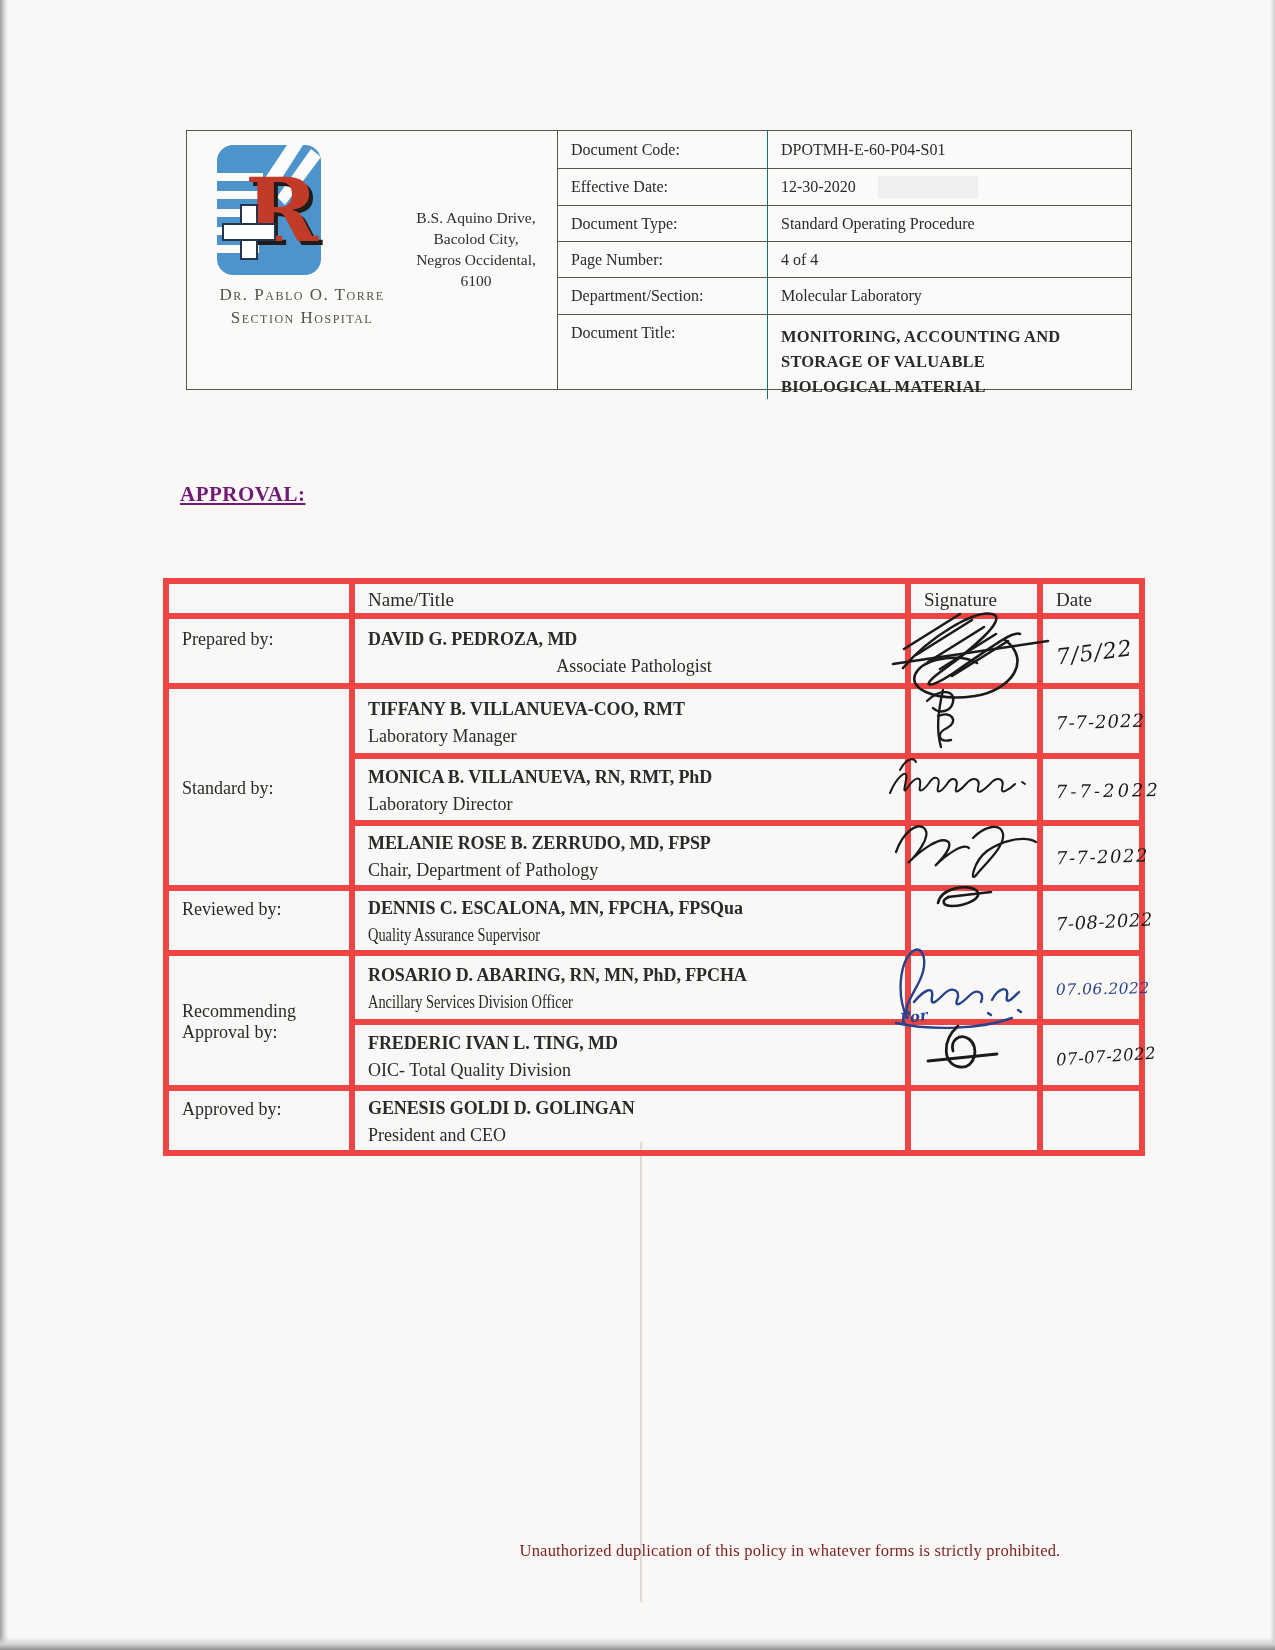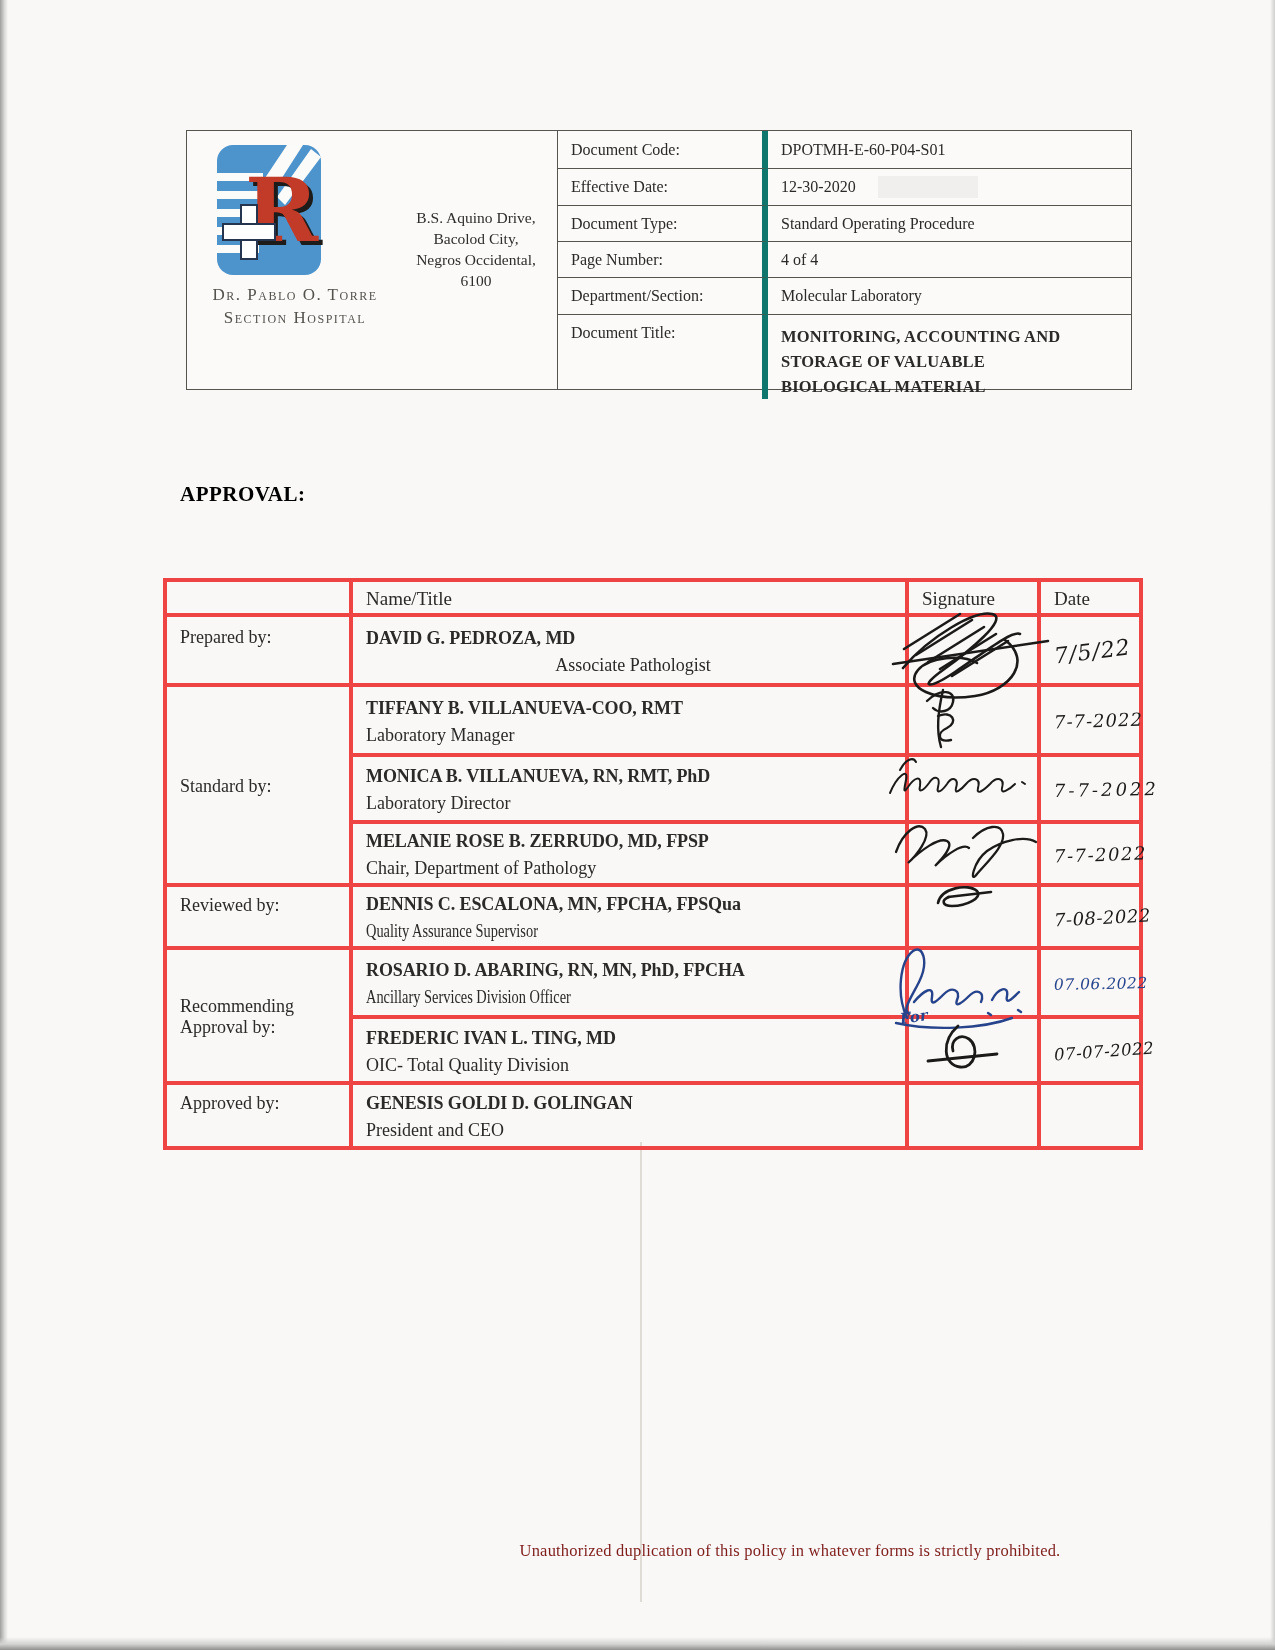--- a/index.html
+++ b/index.html
@@ -14,43 +14,43 @@
   .edge-bottom{position:absolute;left:0;right:0;bottom:0;height:13px;
     background:linear-gradient(to top,#8f8f8d,#d3d3d1 45%,rgba(0,0,0,0));}
   .fold-line{position:absolute;left:640px;top:1142px;width:2px;height:460px;
     background:rgba(190,183,172,0.45);}
 
   
   .hdr{position:absolute;left:186px;top:130px;width:944px;height:258px;
        border:1px solid #55544f;display:flex;background:rgba(255,255,255,0.35);}
   .hdr-left{width:370px;border-right:1px solid #55544f;position:relative;}
   .logo-wrap{position:absolute;left:28px;top:12px;}
-  .hosp-name{position:absolute;left:0px;top:152px;width:216px;text-align:center;
+  .hosp-name{position:absolute;left:7px;top:152px;width:216px;text-align:center;
     font-variant:small-caps;font-size:17px;letter-spacing:1.5px;color:#54524d;line-height:23px;}
   .addr{position:absolute;left:214px;top:76px;width:150px;text-align:center;
     font-size:15.5px;line-height:21px;color:#2e2d2b;}
   .hdr-right{flex:1;display:grid;grid-template-columns:210px 1fr;
     grid-template-rows:38px 37px 36px 36px 37px 1fr;font-size:16px;}
   .hcell{border-bottom:1px solid #55544f;display:flex;align-items:center;
     padding-left:13px;position:relative;}
-  .hlabel{border-right:6px solid #0f766e;}
+  .hlabel{border-right:1px solid #0f766e;}
   .hcell.last{border-bottom:none;align-items:flex-start;padding-top:9px;}
   .hval-title{font-weight:bold;font-size:16.5px;line-height:25px;max-width:300px;
     letter-spacing:0.2px;}
   .smudge{position:absolute;left:110px;top:7px;width:100px;height:22px;
     background:rgba(120,118,112,0.08);}
 
   
   .approval-h{position:absolute;left:180px;top:482px;font-size:21px;font-weight:bold;
-    letter-spacing:0.5px;color:#000000;}
+    letter-spacing:0.5px;text-decoration:underline;color:#701a75;}
 
   
   table.appr{position:absolute;left:163px;top:578px;width:976px;height:563px;
     border-collapse:collapse;table-layout:fixed;font-size:18px;}
-  table.appr td{border:4px solid #ef4444;padding:4px 10px 2px 13px;vertical-align:middle;
+  table.appr td{border:6px solid #ef4444;padding:4px 10px 2px 13px;vertical-align:middle;
     overflow:visible;}
   td.role{font-size:18px;color:#2b2a28;}
   td.namecell{vertical-align:middle;}
   .nm{font-weight:bold;letter-spacing:-0.1px;line-height:27px;}
   .ti{line-height:26px;}
   .ti.indent{padding-left:5px;text-align:center;}
   .narrow{display:inline-block;transform:scaleX(0.8);transform-origin:0 50%;white-space:nowrap;}
   td.colhead{font-size:19px;vertical-align:middle;}
   td.sigcell,td.datecell{position:relative;padding:2px 4px;}
 

